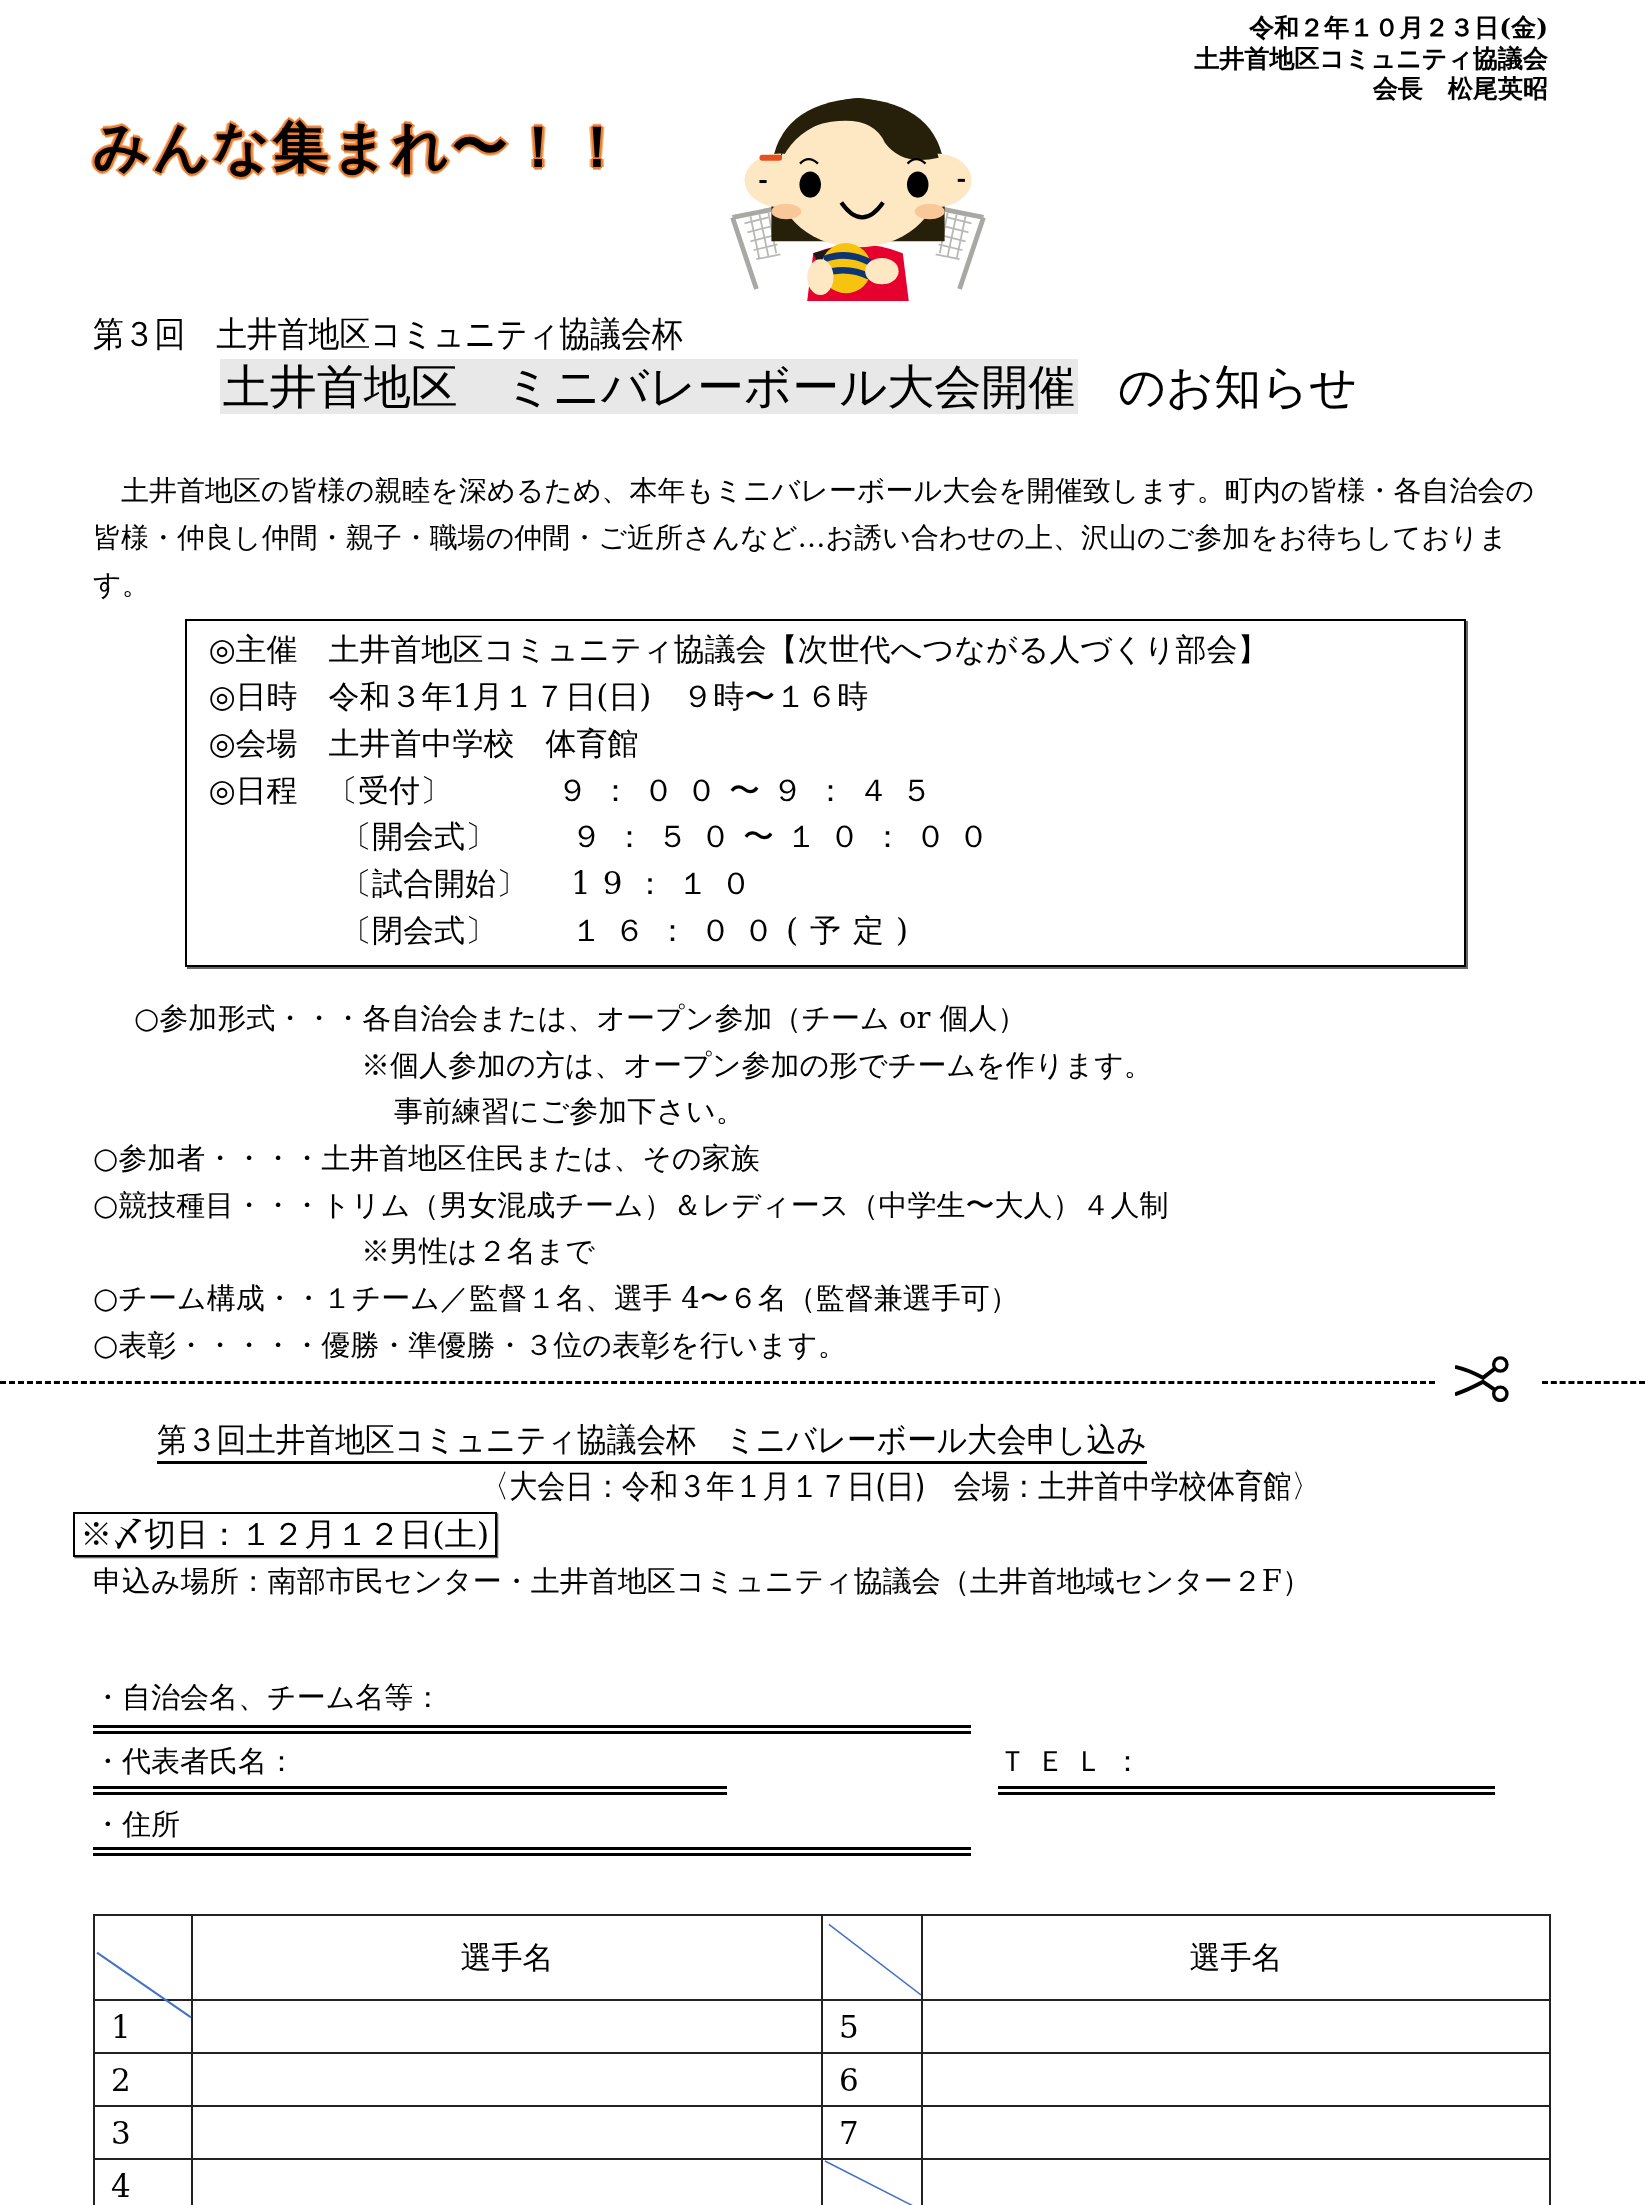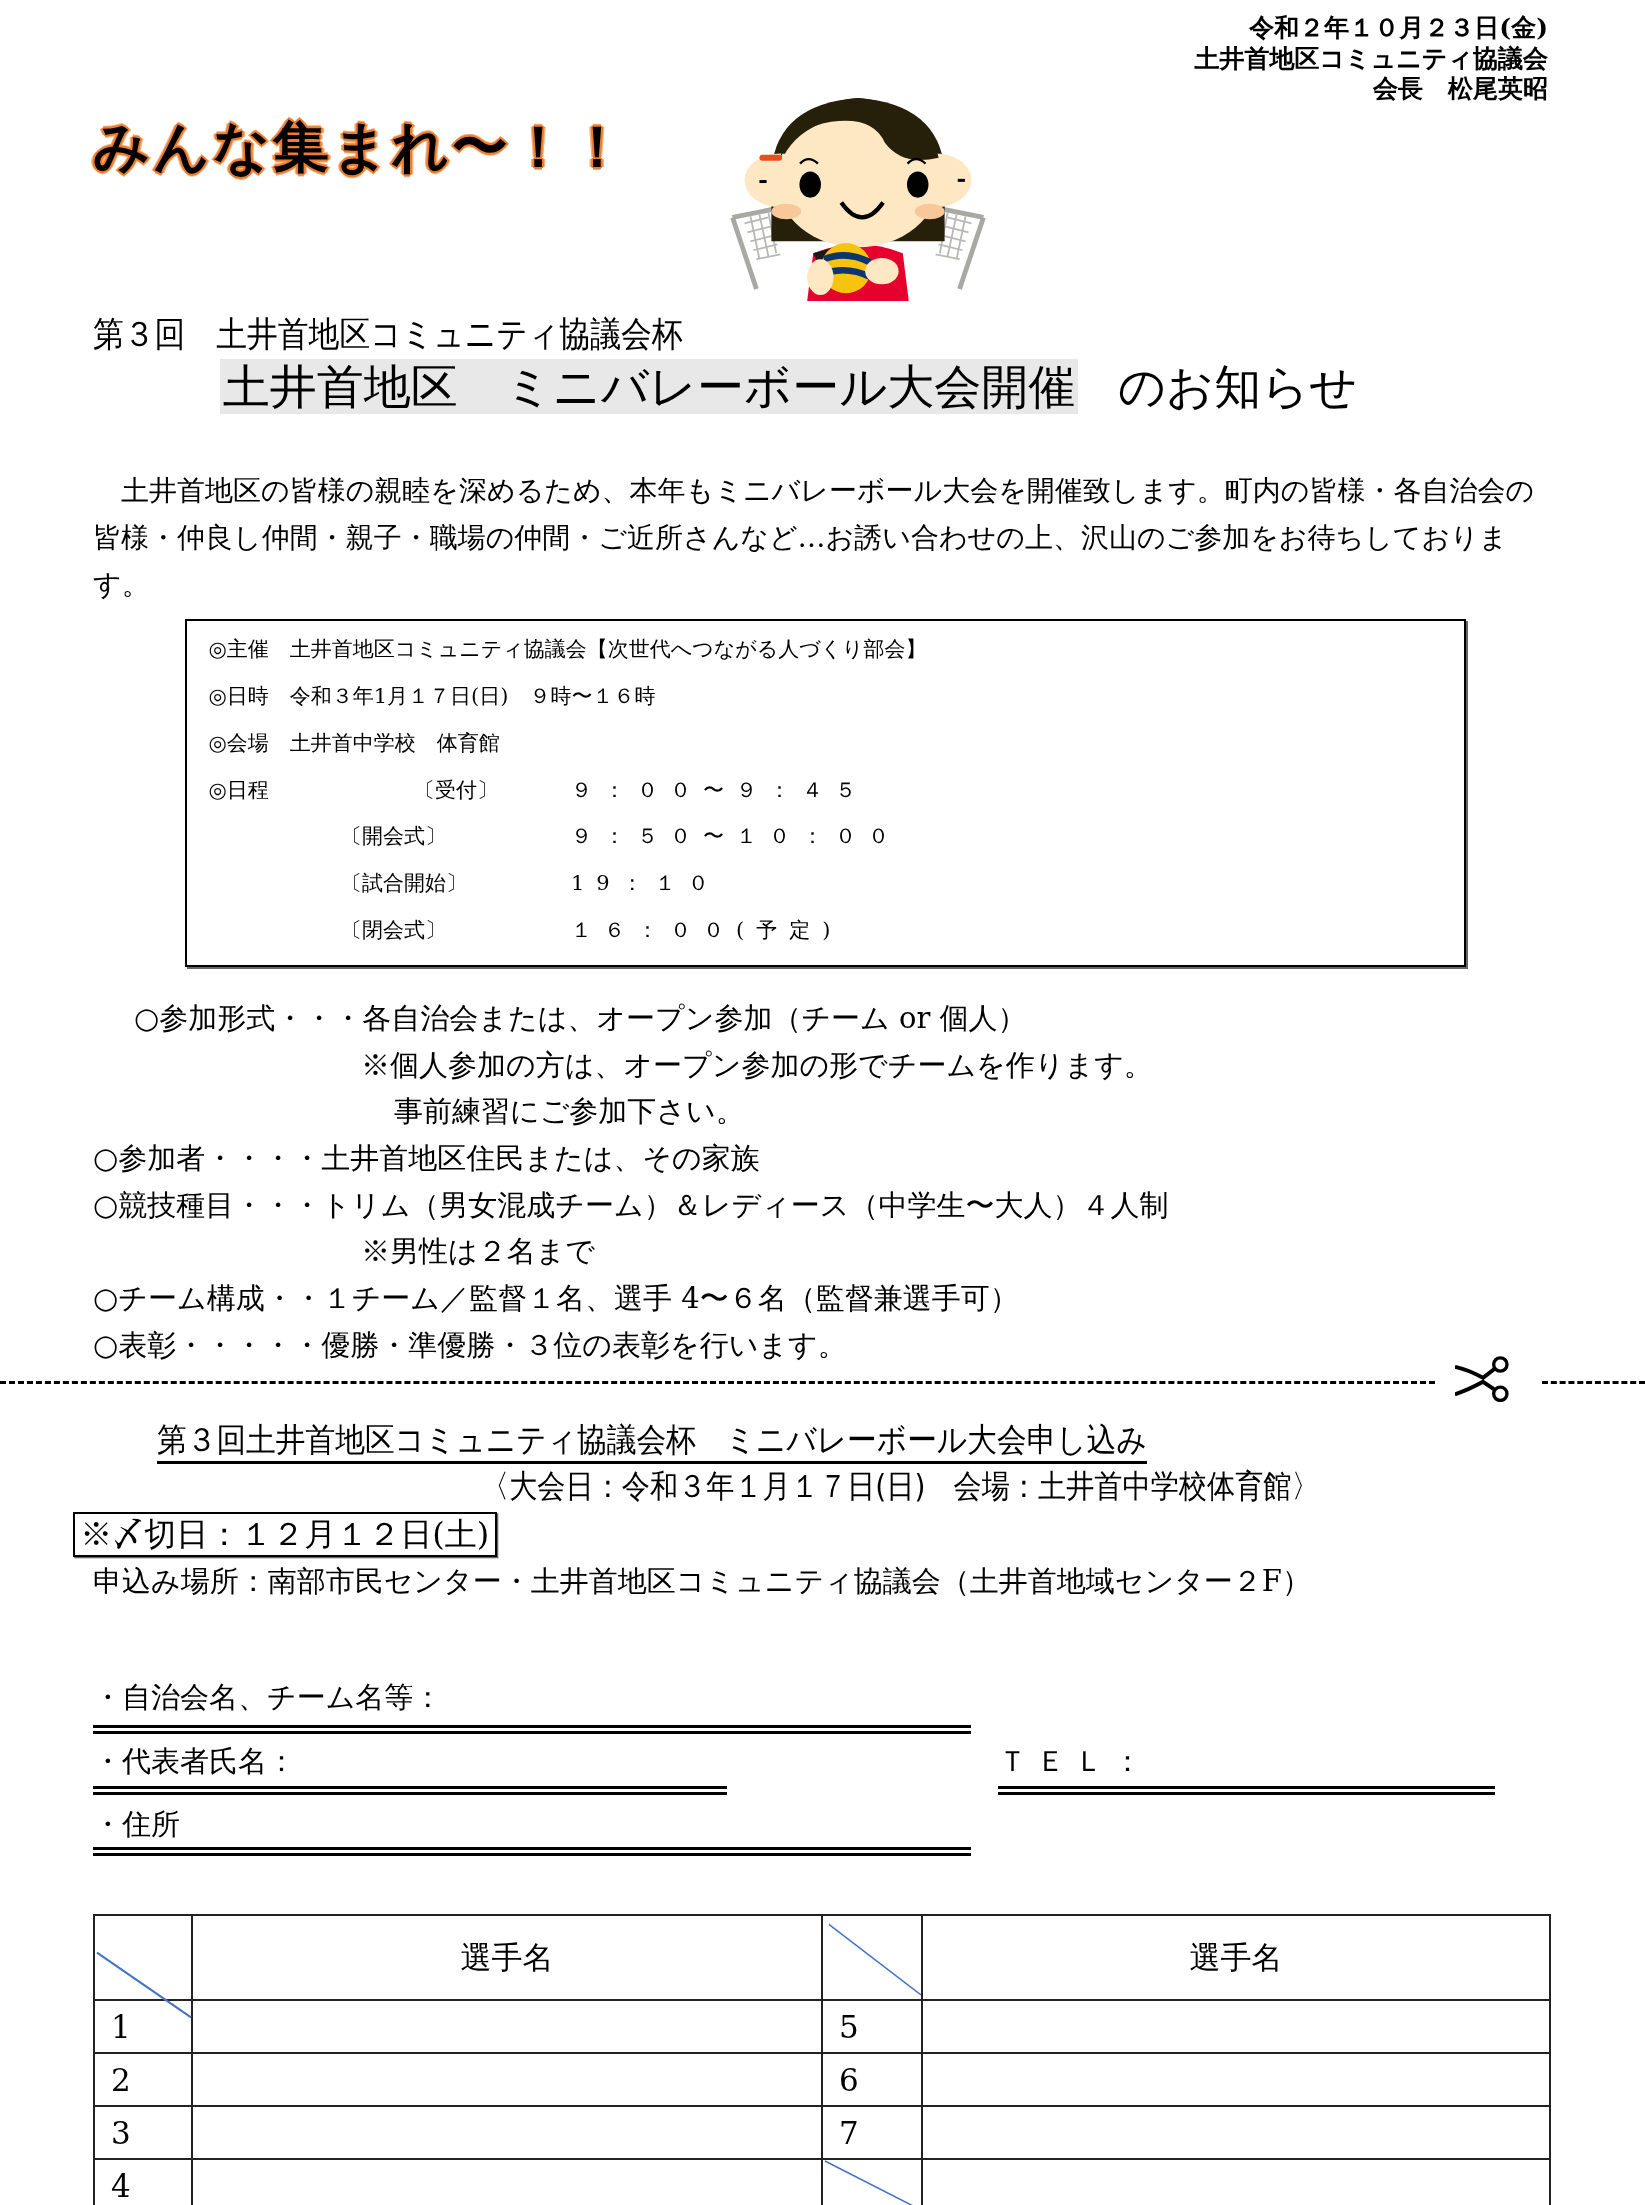--- a/index.html
+++ b/index.html
@@ -24,21 +24,21 @@
               font-family:"DejaVu Sans","Liberation Sans",sans-serif; transform:scaleX(0.88); transform-origin:left; }
   .main-title { left:220px; top:359px; font-size:47px; line-height:55px;
                 font-family:"DejaVu Sans","Liberation Sans",sans-serif; }
   .main-title .hl { background:#e8e8e8; padding:0 2.7px; }
   .main-title .tail { margin-left:40px; }
 
   .intro { left:93px; top:467px; font-size:28px; line-height:47px; white-space:normal; width:1455px; }
 
   .info-box { left:185px; top:619px; width:1277px; height:344px; border:2.7px solid #000;
               box-shadow: 2px 2px 0 #666; }
-  .info-line { position:absolute; left:21.4px; font-size:21px; line-height:47px; white-space:nowrap; }
+  .info-line { position:absolute; left:21.4px; font-size:31px; line-height:47px; white-space:nowrap; }
   .sched-label { display:inline-block; width:230px; }
   .sched-time { display:inline-block; letter-spacing:12px; }
 
   .cond { left:93px; font-size:29px; line-height:47px; }
   .indent1 { left:361px; }
   .indent2 { left:394px; }
 
   .cut-left { left:0; top:1381px; width:1435px; border-top:3.3px dashed #000; }
   .cut-right { left:1542px; top:1381px; width:103px; border-top:3.3px dashed #000; }
   .scissors { left:1455px; top:1355px; width:60px; height:47px; }
@@ -124,21 +124,21 @@
   <span class="hl">土井首地区　ミニバレーボール大会開催</span><span class="tail">のお知らせ</span>
 </div>
 
 <div class="abs intro">　土井首地区の皆様の親睦を深めるため、本年もミニバレーボール大会を開催致します。町内の皆様・各自治会の皆様・仲良し仲間・親子・職場の仲間・ご近所さんなど…お誘い合わせの上、沢山のご参加をお待ちしております。</div>
 
 <div class="abs info-box">
   <div class="info-line" style="top:5.3px;">◎主催　土井首地区コミュニティ協議会【次世代へつながる人づくり部会】</div>
   <div class="info-line" style="top:52px;">◎日時　令和３年1月１７日(日)　９時〜１６時</div>
   <div class="info-line" style="top:99px;">◎会場　土井首中学校　体育館</div>
   <div class="info-line" style="top:146px;">◎日程</div>
-  <div class="info-line" style="top:146px; left:154px;text-align:center;">
+  <div class="info-line" style="top:146px; left:140px;">
     <span class="sched-label">〔受付〕</span><span class="sched-time">９：００〜９：４５</span>
   </div>
   <div class="info-line" style="top:192px; left:154px;">
     <span class="sched-label">〔開会式〕</span><span class="sched-time">９：５０〜１０：００</span>
   </div>
   <div class="info-line" style="top:239px; left:154px;">
     <span class="sched-label">〔試合開始〕</span><span class="sched-time">19：１０</span>
   </div>
   <div class="info-line" style="top:286px; left:154px;">
     <span class="sched-label">〔閉会式〕</span><span class="sched-time">１６：００(予定)</span>

